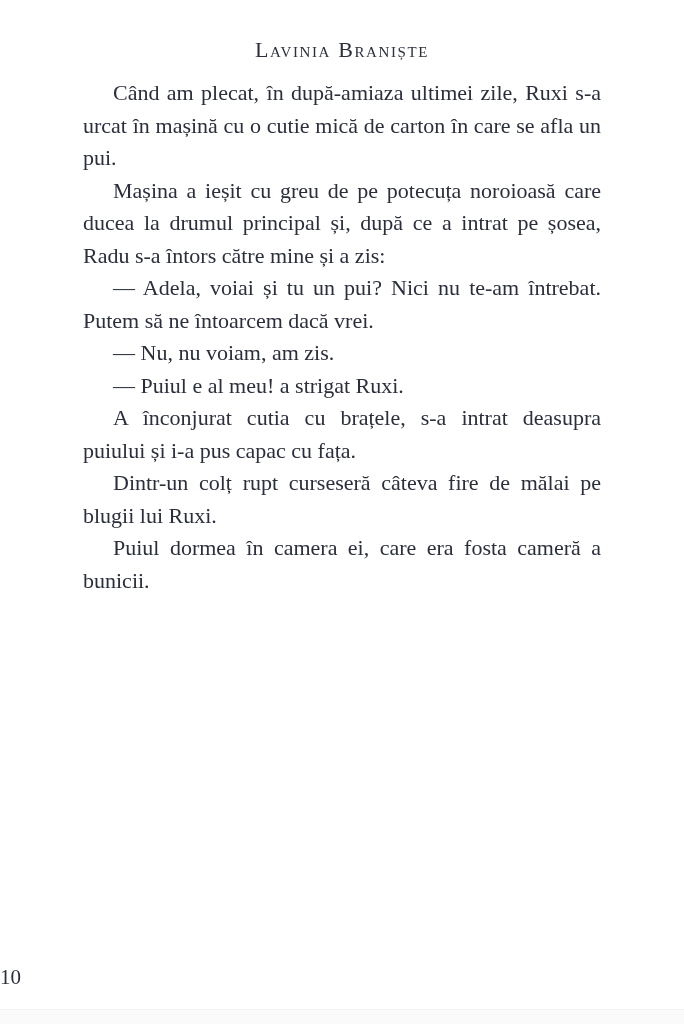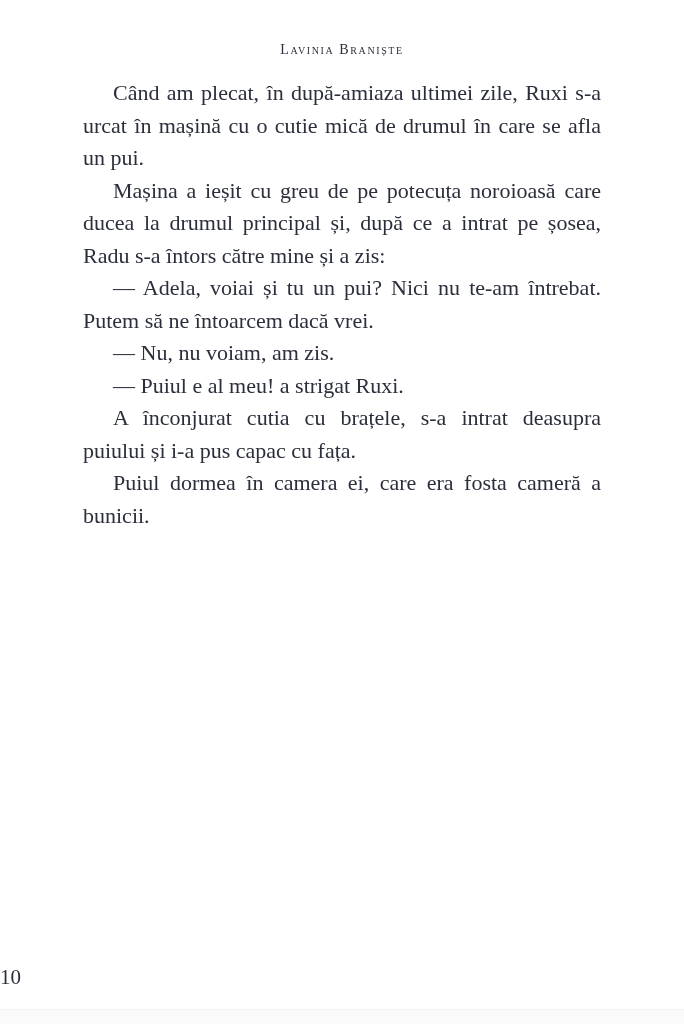--- a/index.html
+++ b/index.html
@@ -16,21 +16,21 @@
     position: relative;
     width: 684px;
     height: 1024px;
     background: #ffffff;
     overflow: hidden;
   }
   .running-header {
     padding-top: 38px;
     text-align: center;
     font-variant: small-caps;
-    font-size: 14px;
+    font-size: 22px;
     letter-spacing: 1.6px;
     color: #2b2f3b;
     line-height: 24px;
   }
   .text-block {
     width: 518px;
     margin: 15px auto 0 auto;
     font-size: 22px;
     line-height: 32.5px;
     color: #2b2f3b;
@@ -62,34 +62,35 @@
 </style>
 </head>
 <body>
 
 <div class="page">
 
   <div class="running-header">Lavinia Braniște</div>
 
   <div class="text-block">
 
-      <p>Când am plecat, în după-amiaza ultimei zile, Ruxi s-a urcat în mașină cu o cutie mică de drumul în care se afla un pui.</p>
+      <p>Când am plecat, în după-amiaza ultimei zile, Ruxi s-a urcat în mașină cu o cutie mică de carton în care se afla un pui.</p>
 
       <p>Mașina a ieșit cu greu de pe potecuța noroioasă care ducea la drumul principal și, după ce a intrat pe șosea, Radu s-a întors către mine și a zis:</p>
 
       <p>— Adela, voiai și tu un pui? Nici nu te-am întrebat. Putem să ne întoarcem dacă vrei.</p>
 
       <p>— Nu, nu voiam, am zis.</p>
 
 
       <p>— Puiul e al meu! a strigat Ruxi.</p>
 
       <p>A înconjurat cutia cu brațele, s-a intrat deasupra puiului și i-a pus capac cu fața.</p>
 
 
+      <p>Dintr-un colț rupt curseseră câteva fire de mălai pe blugii lui Ruxi.</p>
 
 
 
       <p>Puiul dormea în camera ei, care era fosta cameră a bunicii.</p>
 
     </div>
 
   <div class="page-number">10</div>
 
   <div class="bottom-band"></div>

